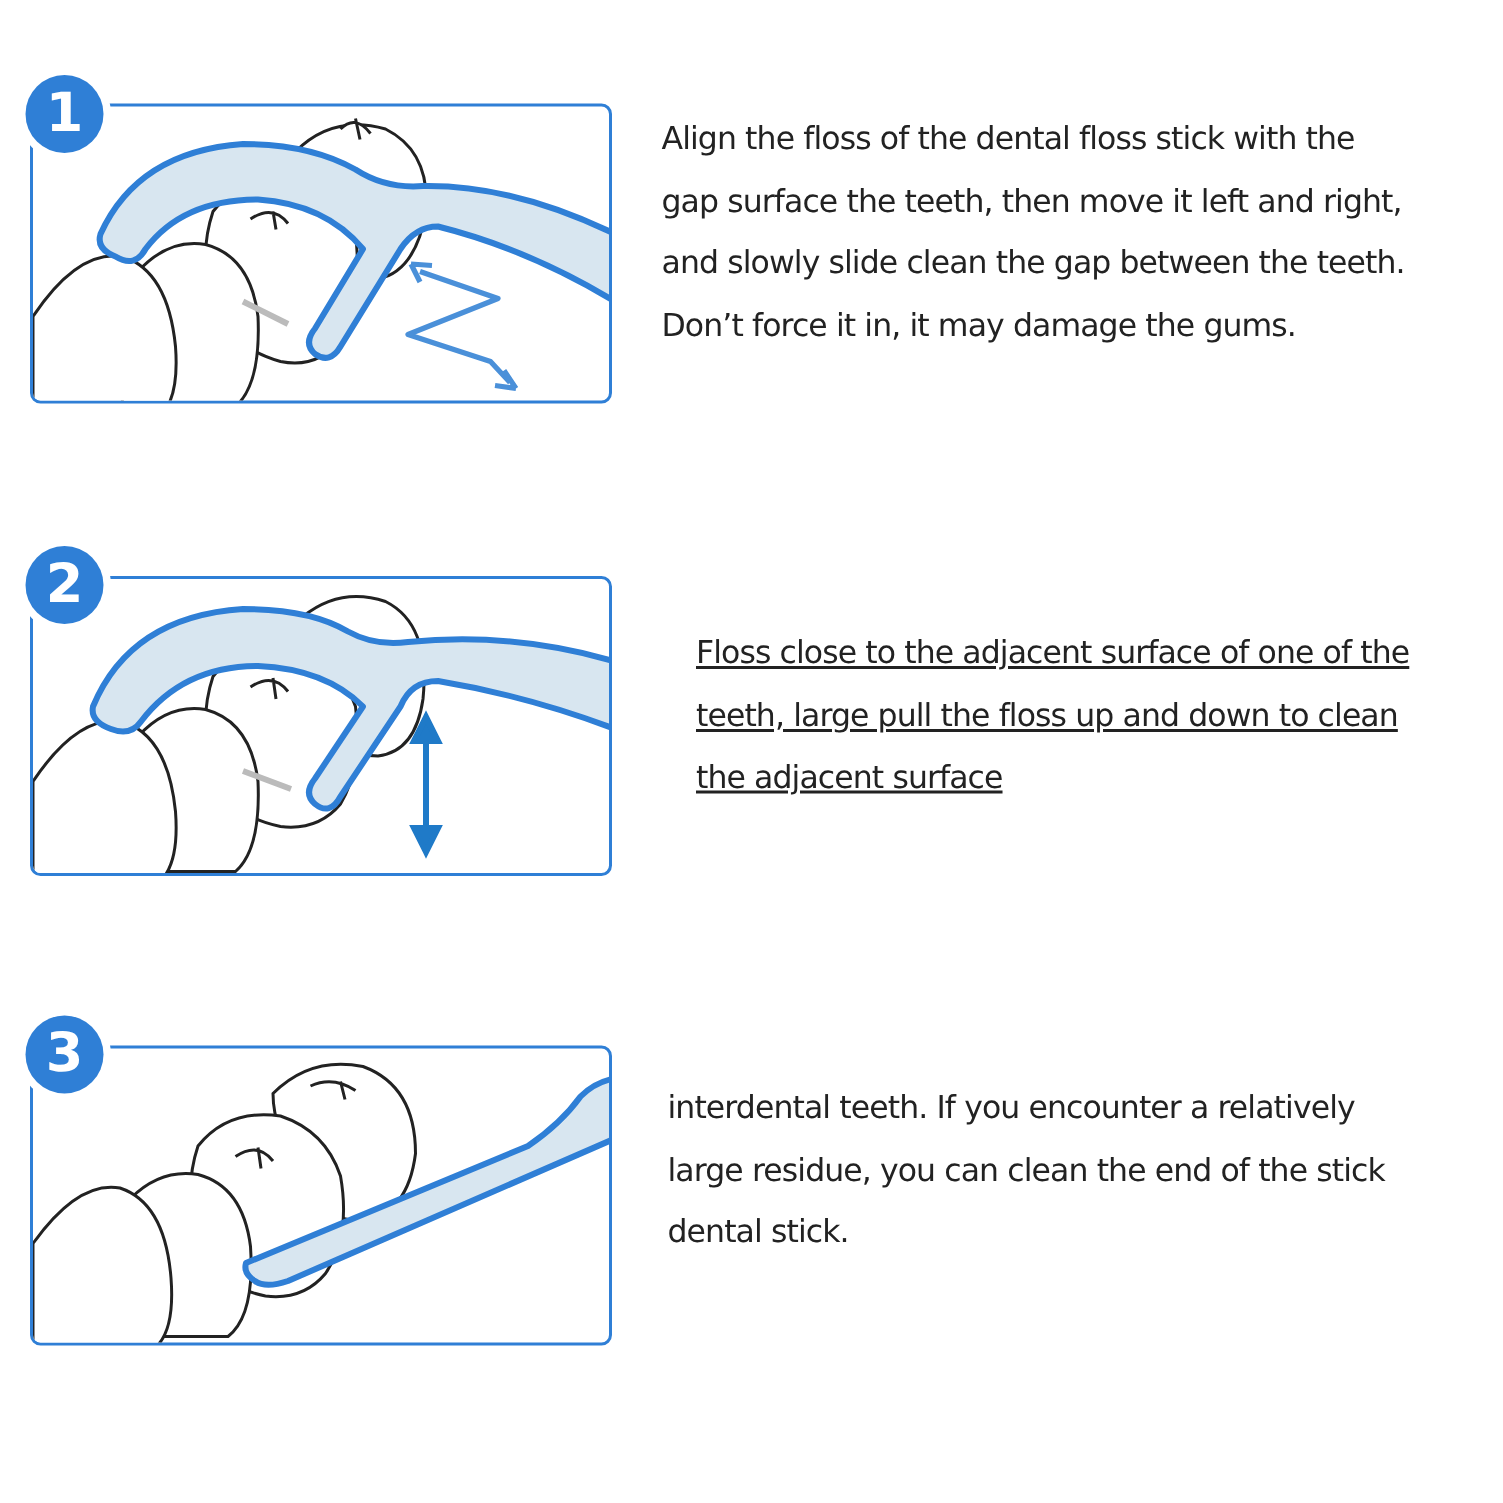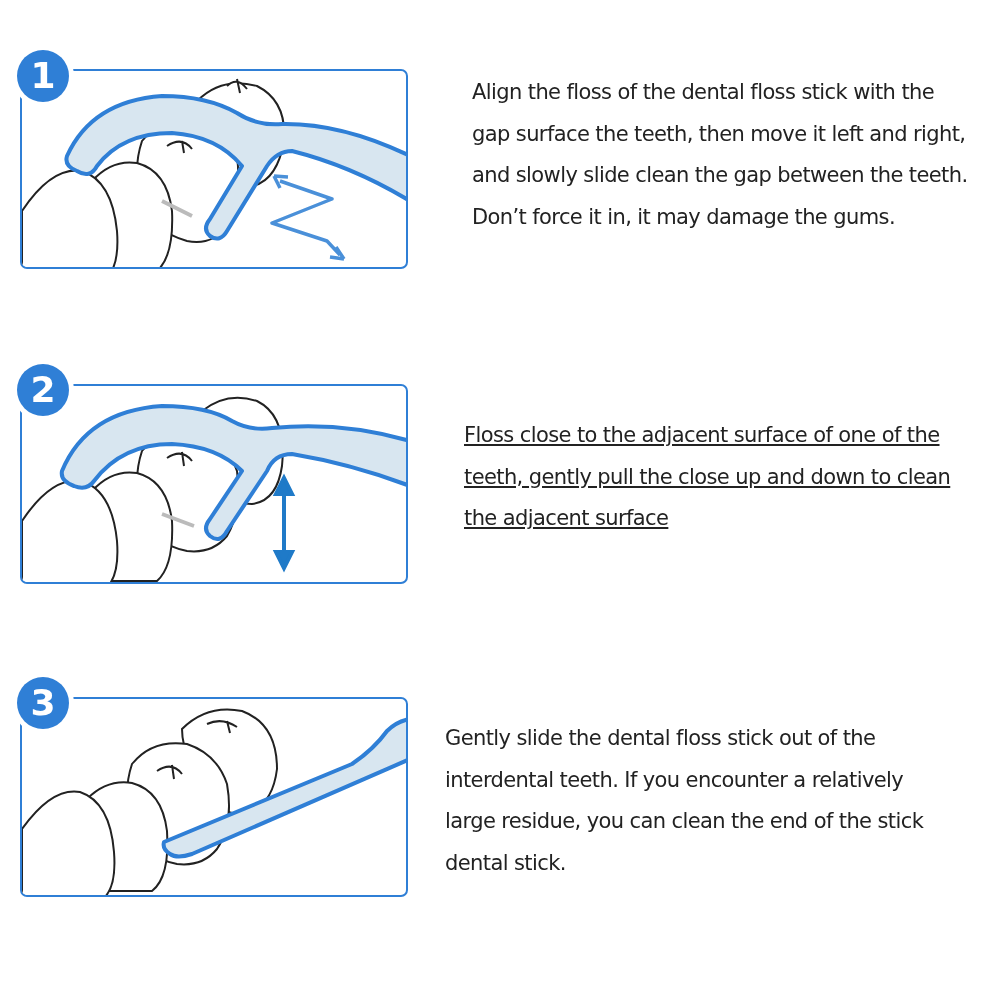--- a/index.html
+++ b/index.html
@@ -43,21 +43,21 @@
 
       <path d="M45 85 Q70 30 140 25 Q185 25 215 42 Q235 55 260 53 Q320 52 388 85 L388 130 Q330 95 270 80 Q255 80 245 95 L205 160 Q198 172 188 165 Q180 158 188 148 L220 95 Q195 65 150 62 Q100 62 75 95 Q68 108 55 100 Q42 95 45 85 Z" fill="#d8e6f0" stroke="#2f7fd6" stroke-width="4" stroke-linejoin="round"></path>
 
       <g fill="none" stroke="#4a90d9" stroke-width="3.5" stroke-linejoin="round">
         <path d="M258 110 L310 128 L250 152 L305 170 L318 184"></path>
         <path d="M252 105 L266 106 M252 105 L258 117"></path>
         <path d="M322 188 L308 186 M322 188 L314 176"></path>
       </g>
     </svg>
   </div>
-  <div class="desc" style="left:441px;top:72px;margin-left:31px;">
+  <div class="desc" style="left:441px;top:72px;">
     <div>Align the floss of the dental floss stick with the</div>
     <div>gap surface the teeth, then move it left and right,</div>
     <div>and slowly slide clean the gap between the teeth.</div>
     <div>Don’t force it in, it may damage the gums.</div>
   </div>
 </div>
 
 <div class="step" style="top:0;">
   <div class="badge-ring" style="top:359px;"></div>
   <div class="badge" style="top:364px;">2</div>
@@ -76,21 +76,21 @@
 
       <g stroke="#1f7ac8" stroke-width="4" fill="#1f7ac8">
         <line x1="262" y1="105" x2="262" y2="168"></line>
         <polygon points="262,92 254,108 270,108"></polygon>
         <polygon points="262,182 254,166 270,166"></polygon>
       </g>
     </svg>
   </div>
   <div class="desc" style="left:464px;top:415px;text-decoration:underline;">
     <div>Floss close to the adjacent surface of one of the</div>
-    <div>teeth, gently pull the close up and down to clean</div>
+    <div>teeth, large pull the floss up and down to clean</div>
     <div>the adjacent surface</div>
   </div>
 </div>
 
 <div class="step" style="top:0;">
   <div class="badge-ring" style="top:672px;"></div>
   <div class="badge" style="top:677px;">3</div>
   <div class="frame" style="top:697px;height:200px;">
     <svg width="388" height="200" viewBox="0 0 388 200">
       <g fill="#fff" stroke="#222" stroke-width="2">
@@ -98,18 +98,17 @@
         <path d="M110 65 Q130 40 165 45 Q195 55 205 85 Q212 125 195 150 Q180 168 155 165 Q120 158 110 128 Q100 95 110 65 Z"></path>
         <path d="M135 72 Q150 62 160 75 M150 66 L152 80"></path>
         <path d="M185 25 Q200 18 215 28 M205 22 L208 34"></path>
         <path d="M65 100 Q85 80 110 84 Q140 92 145 132 Q148 178 130 192 L55 192 Q50 140 65 100 Z"></path>
         <path d="M0 130 Q30 88 58 93 Q88 103 92 153 Q95 192 78 202 L0 202 Z"></path>
       </g>
       <path d="M142 143 L330 65 Q352 50 365 32 Q375 22 388 20 L388 60 L170 155 Q155 160 148 155 Q140 150 142 143 Z" fill="#d8e6f0" stroke="#2f7fd6" stroke-width="4" stroke-linejoin="round"></path>
     </svg>
   </div>
   <div class="desc" style="left:445px;top:718px;">
-    <div>Gently slide the dental floss stick out of the</div>
     <div>interdental teeth. If you encounter a relatively</div>
     <div>large residue, you can clean the end of the stick</div>
     <div>dental stick.</div>
   </div>
 </div>
 
 </body></html>

